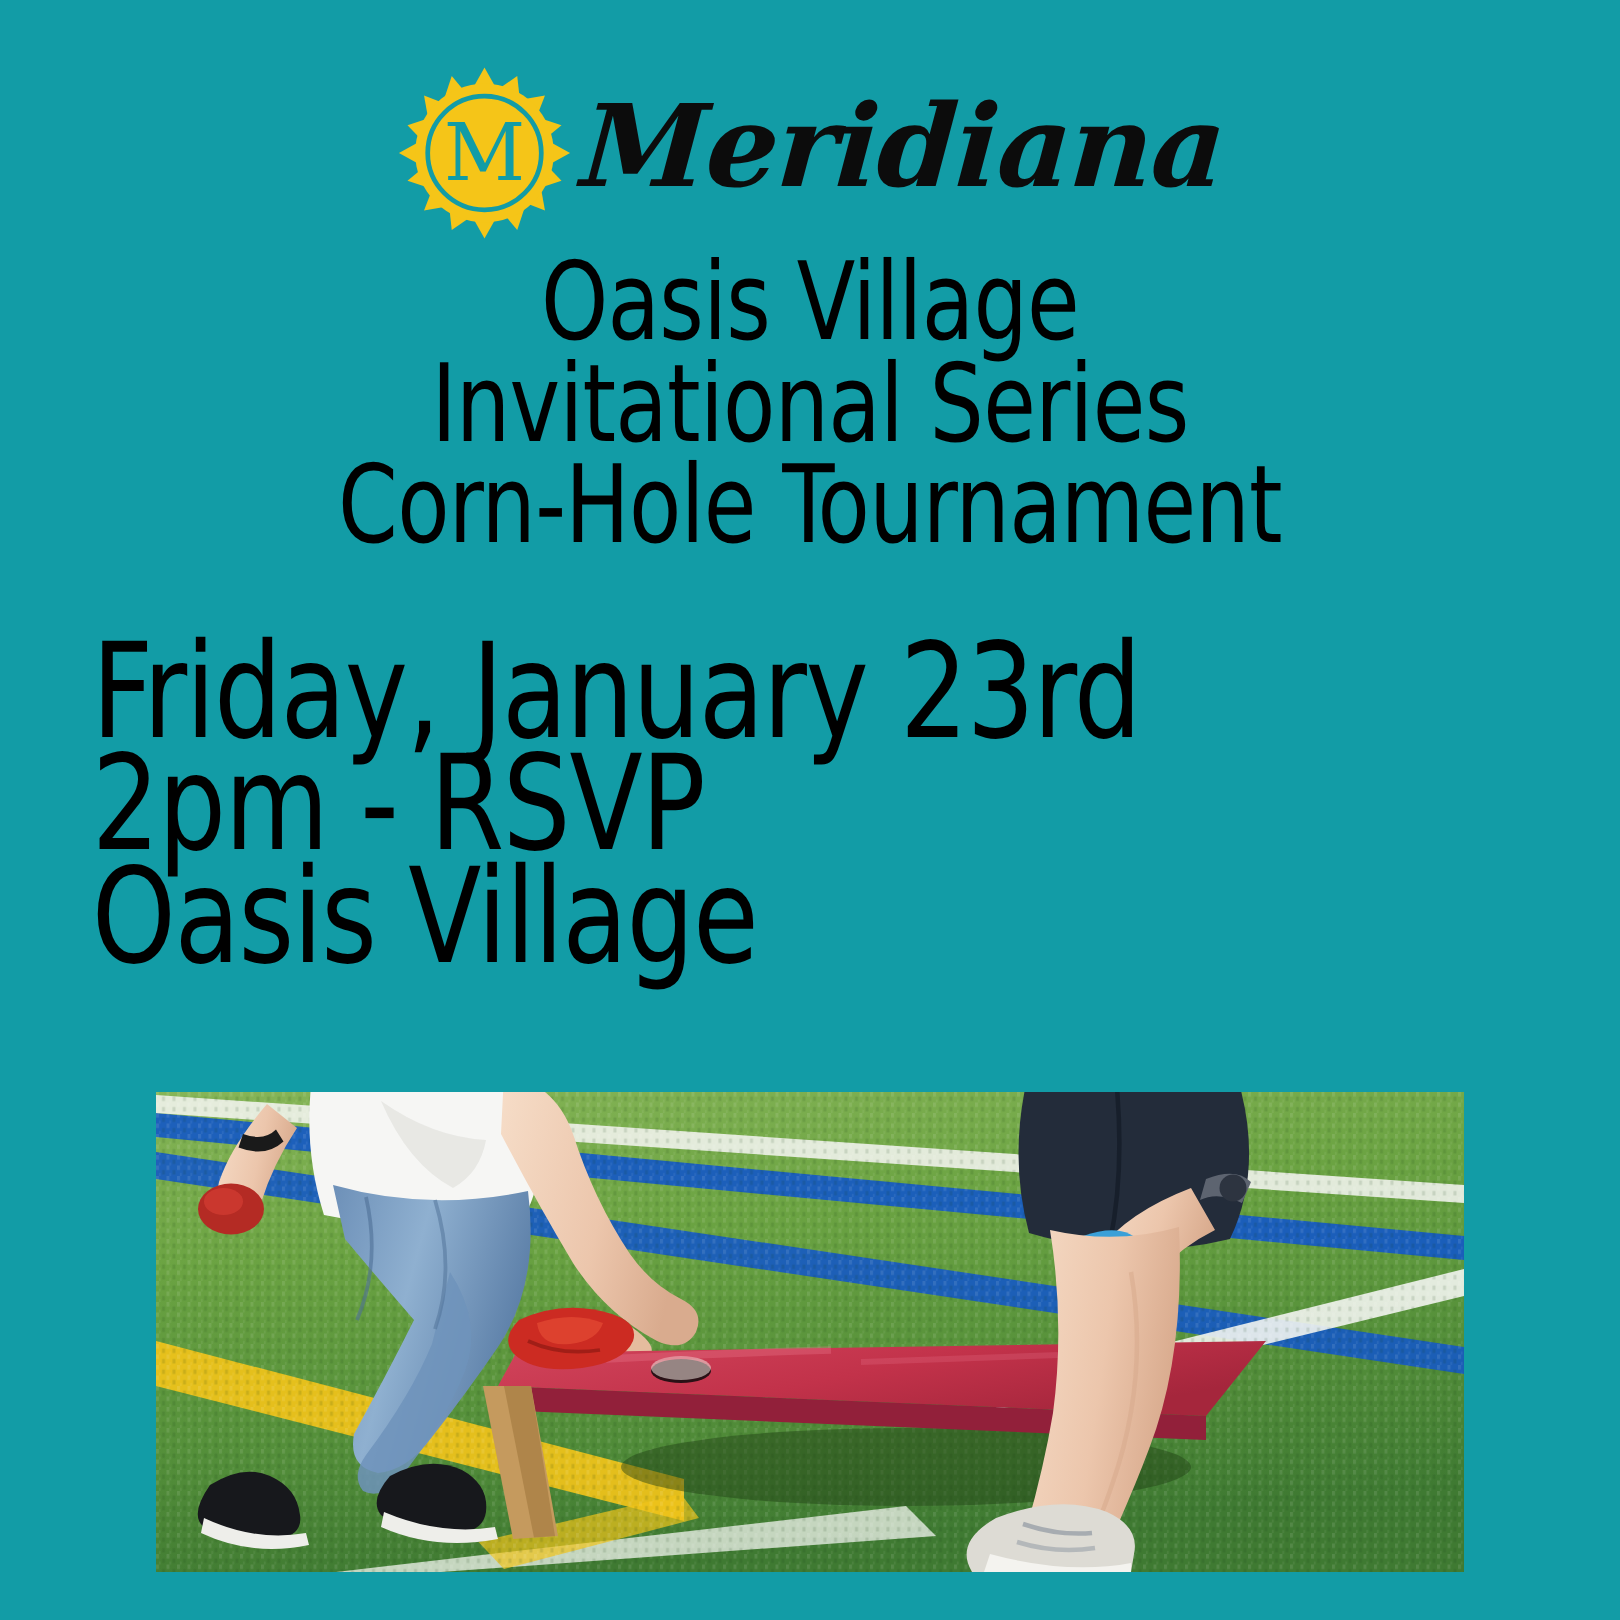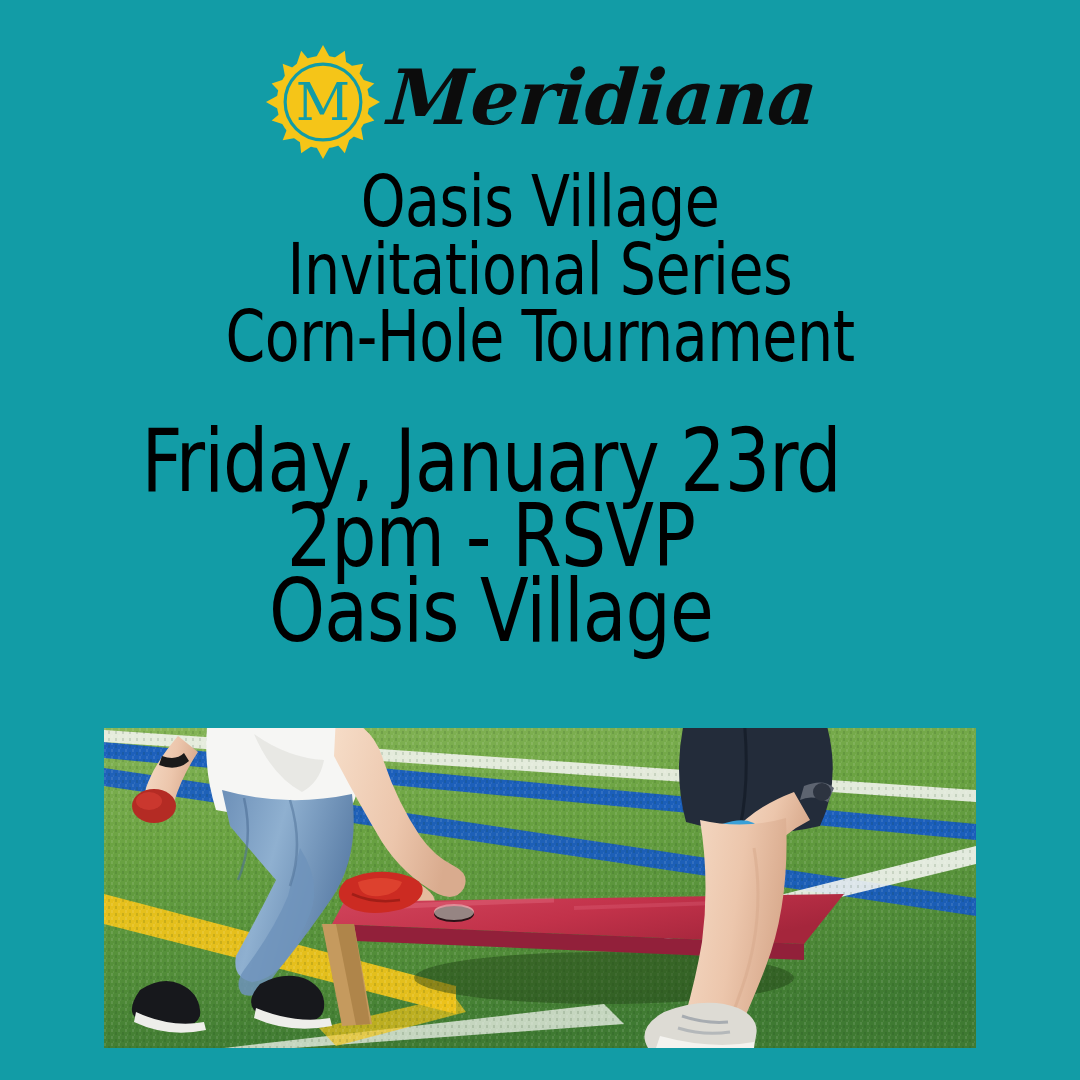--- a/index.html
+++ b/index.html
@@ -72,23 +72,23 @@
     letter-spacing: -0.5px;
     transform: scaleX(0.88);
     transform-origin: center center;
     white-space: nowrap;
   }
 
   
   #details {
     position: absolute;
     top: 424px;
-    left: 0;
+    left: 12px;
     width: 982px;
-    text-align: center;
+    text-align: left;
     color: #000000;
   }
 
   .detail-line {
     display: block;
     font-family: "Liberation Sans Narrow", "DejaVu Sans Condensed", "Liberation Sans", sans-serif;
     font-weight: 400;
     font-size: 88px;
     line-height: 0.85;
     letter-spacing: -1px;

